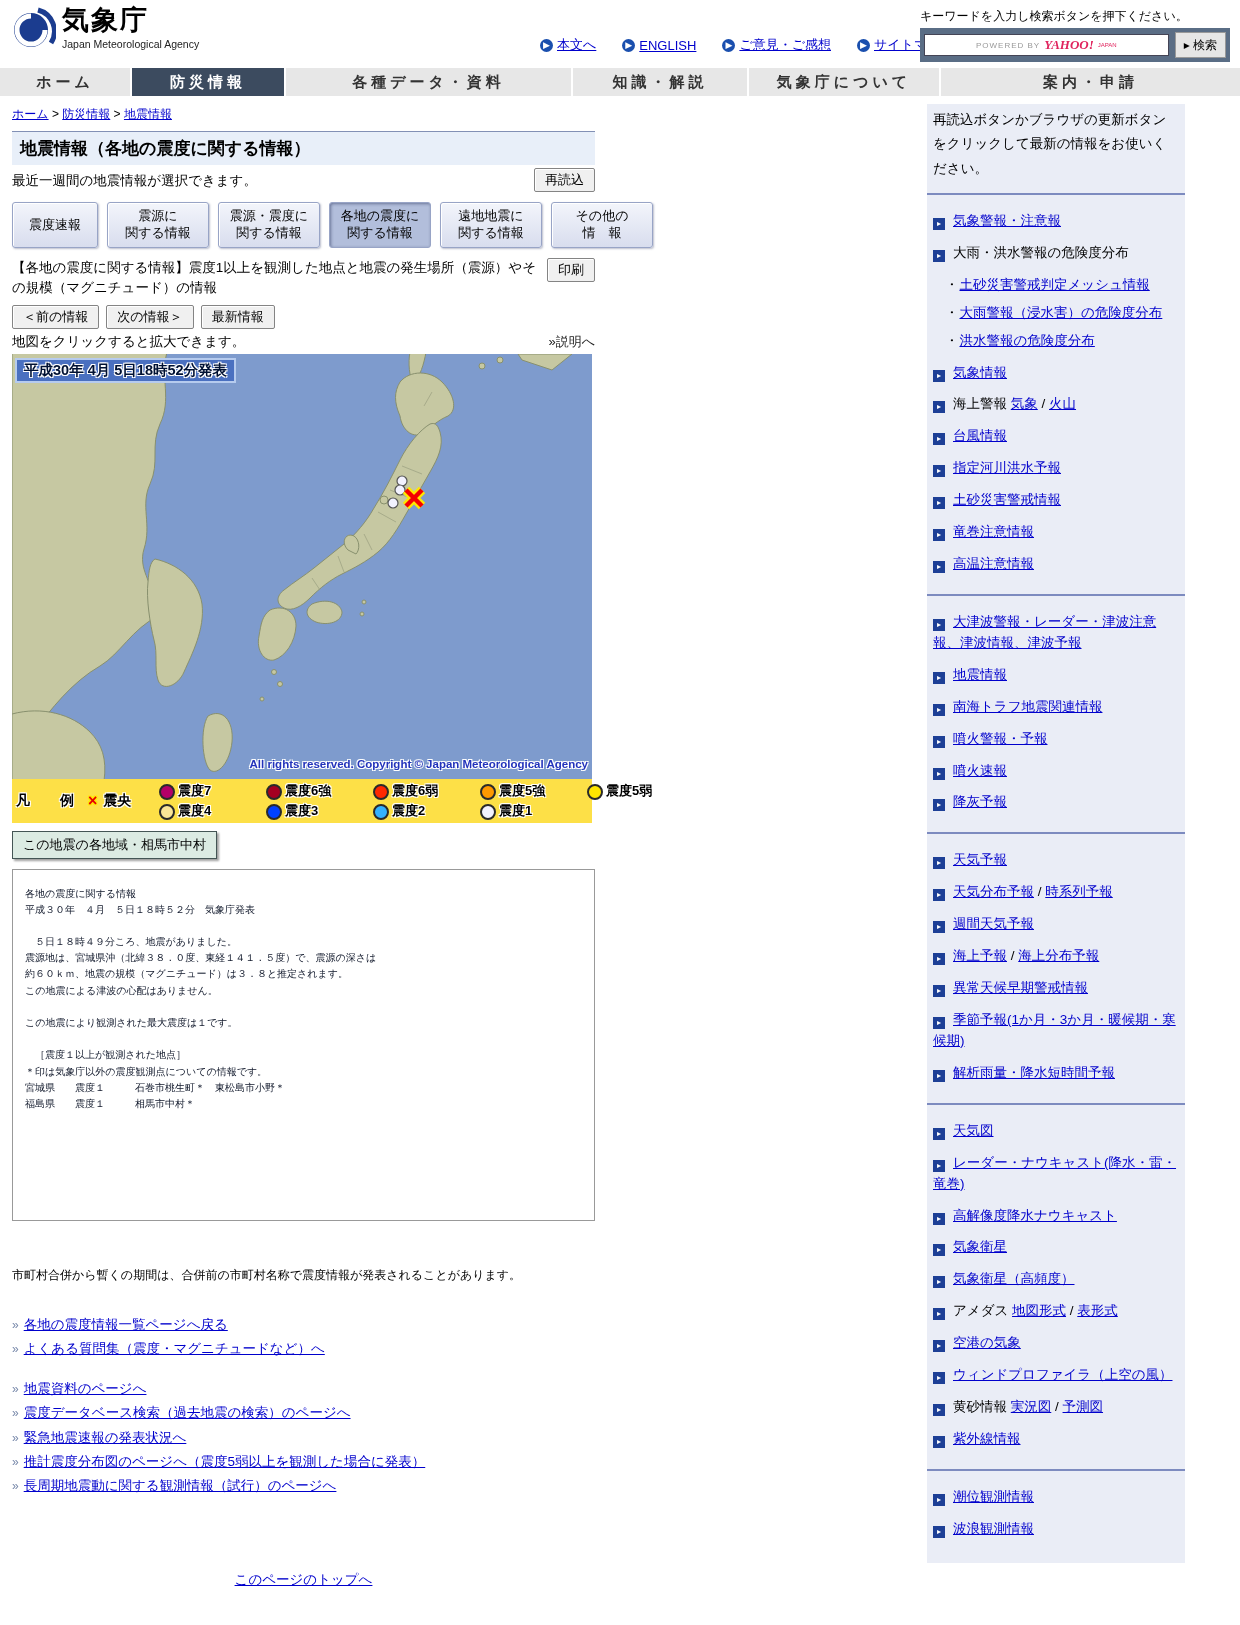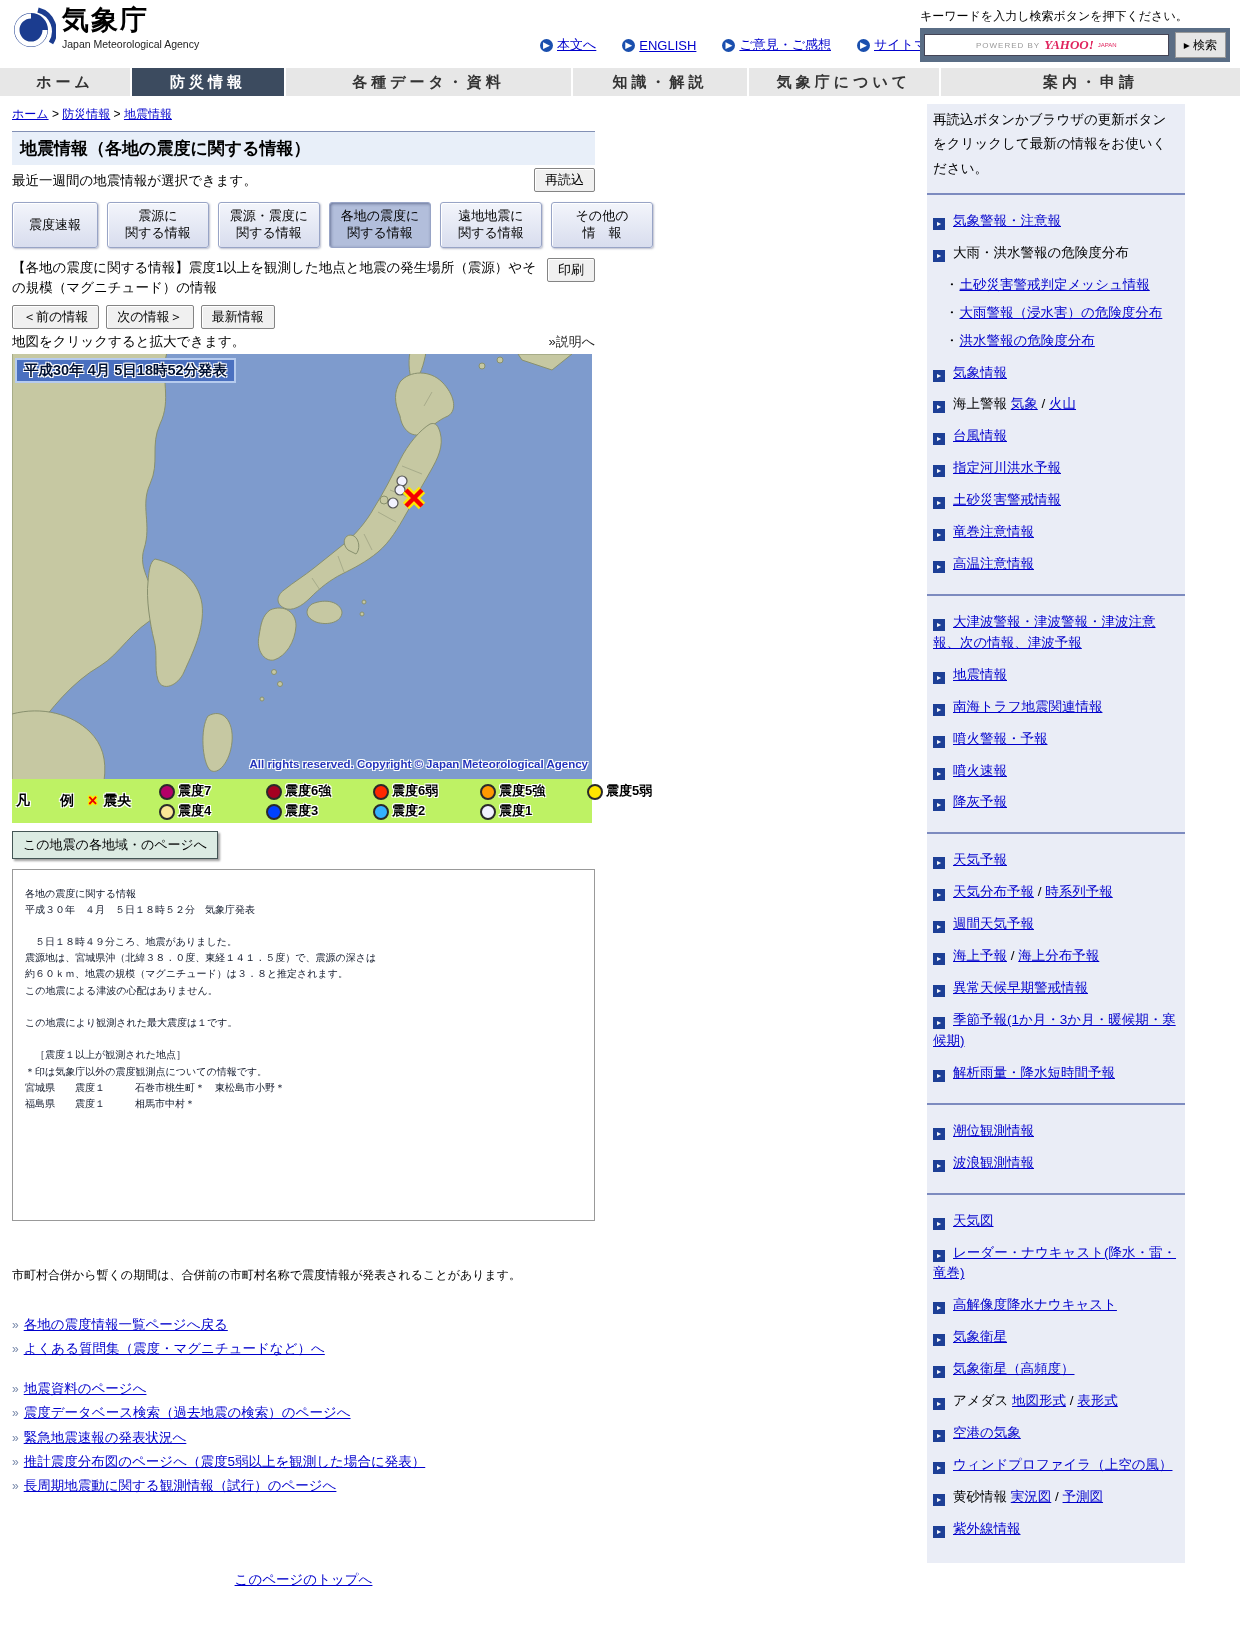--- a/index.html
+++ b/index.html
@@ -40,21 +40,21 @@
   .desc{position:relative;padding-right:52px;font-size:13.5px;line-height:1.5;margin:10px 0 6px 0;}
   .print-btn{position:absolute;right:0;top:0;}
   .info-btns{display:flex;gap:7px;margin:4px 0 4px 0;}
   .map-hint-row{position:relative;font-size:13.5px;margin:4px 0 3px 0;}
   .explain-link{position:absolute;right:0;top:0;color:#222;text-decoration:none;font-size:13px;}
   
   .map-wrap{position:relative;width:580px;}
   .map-svg{display:block;background:#7e9bcd;}
   .map-date{position:absolute;top:4px;left:3px;background:#4a70c0;border:2px solid #b6cbee;padding:1px 7px;font-size:14.5px;font-weight:bold;color:#001133;text-shadow:-1px -1px 0 #fff,1px -1px 0 #fff,-1px 1px 0 #fff,1px 1px 0 #fff;}
   .map-copy{position:absolute;right:4px;top:404px;color:#2233bb;font-weight:bold;font-size:11.5px;text-shadow:-1px -1px 0 #fff,1px -1px 0 #fff,-1px 1px 0 #fff,1px 1px 0 #fff;}
-  .legend{width:580px;box-sizing:border-box;background:#bef264;display:flex;align-items:center;padding:3px 4px;gap:4px;}
+  .legend{width:580px;box-sizing:border-box;background:#fde047;display:flex;align-items:center;padding:3px 4px;gap:4px;}
   .legend,.legend *{text-shadow:-1px -1px 0 #fff,1px -1px 0 #fff,-1px 1px 0 #fff,1px 1px 0 #fff;}
   .legend-left{display:flex;align-items:center;gap:6px;flex:0 0 128px;font-weight:bold;font-size:14px;}
   .legend-title{letter-spacing:8px;white-space:nowrap;}
   .epi-x{color:#e80000;font-weight:bold;font-size:16px;text-shadow:-1px -1px 0 #ffe600,1px -1px 0 #ffe600,-1px 1px 0 #ffe600,1px 1px 0 #ffe600;}
   .legend-grid{display:flex;flex-direction:column;gap:2px;}
   .legend-row{display:flex;}
   .legend-entry{flex:0 0 96px;display:flex;align-items:flex-end;gap:3px;font-weight:bold;font-size:13px;white-space:nowrap;padding-left:11px;}
   .circ{width:12px;height:12px;border-radius:50%;border:2px solid #2a2a2a;box-sizing:content-box;flex:0 0 auto;text-shadow:none;}
   .region-btn{margin-top:8px;background:#dcebe3;border:1px solid #455;padding:4px 10px;font-size:13px;box-shadow:2px 2px 2px #a0a0a0;cursor:pointer;}
   .report-box{margin-top:10px;border:1px solid #999;width:583px;min-height:352px;box-sizing:border-box;padding:16px 12px;font-size:10px;line-height:1.62;white-space:pre-wrap;color:#0f172a;}
@@ -270,21 +270,21 @@
               </span>
               <span class="legend-entry">
                 <span class="circ" style="background: rgb(242, 242, 255);"></span>
                 <span>震度1</span>
               </span>
             </div>
         </div>
       </div>
     </div>
 
-    <button class="region-btn">この地震の各地域・のページへ</button>
+    <button class="region-btn">この地震の各地域・相馬市中村</button>
 
     <div class="report-box">各地の震度に関する情報
 平成３０年　４月　５日１８時５２分　気象庁発表
 
 　５日１８時４９分ころ、地震がありました。
 震源地は、宮城県沖（北緯３８．０度、東経１４１．５度）で、震源の深さは
 約６０ｋｍ、地震の規模（マグニチュード）は３．８と推定されます。
 この地震による津波の心配はありません。
 
 この地震により観測された最大震度は１です。
@@ -324,47 +324,47 @@
           <div class="sb-item sub"><span class="sub-dot">・</span><a>洪水警報の危険度分布</a></div>
           <div class="sb-item"><span class="sq-icon">▸</span><a>気象情報</a></div>
           <div class="sb-item"><span class="sq-icon">▸</span><span>海上警報 </span><a>気象</a><span> / </span><a>火山</a></div>
           <div class="sb-item"><span class="sq-icon">▸</span><a>台風情報</a></div>
           <div class="sb-item"><span class="sq-icon">▸</span><a>指定河川洪水予報</a></div>
           <div class="sb-item"><span class="sq-icon">▸</span><a>土砂災害警戒情報</a></div>
           <div class="sb-item"><span class="sq-icon">▸</span><a>竜巻注意情報</a></div>
           <div class="sb-item"><span class="sq-icon">▸</span><a>高温注意情報</a></div>
         </div>
         <div class="sb-group">
-          <div class="sb-item"><span class="sq-icon">▸</span><a>大津波警報・津波警報・津波注意報、次の情報、津波予報</a></div>
+          <div class="sb-item"><span class="sq-icon">▸</span><a>大津波警報・レーダー・津波注意報、津波情報、津波予報</a></div>
           <div class="sb-item"><span class="sq-icon">▸</span><a>地震情報</a></div>
           <div class="sb-item"><span class="sq-icon">▸</span><a>南海トラフ地震関連情報</a></div>
           <div class="sb-item"><span class="sq-icon">▸</span><a>噴火警報・予報</a></div>
           <div class="sb-item"><span class="sq-icon">▸</span><a>噴火速報</a></div>
           <div class="sb-item"><span class="sq-icon">▸</span><a>降灰予報</a></div>
         </div>
         <div class="sb-group">
           <div class="sb-item"><span class="sq-icon">▸</span><a>天気予報</a></div>
           <div class="sb-item"><span class="sq-icon">▸</span><a>天気分布予報</a><span> / </span><a>時系列予報</a></div>
           <div class="sb-item"><span class="sq-icon">▸</span><a>週間天気予報</a></div>
           <div class="sb-item"><span class="sq-icon">▸</span><a>海上予報</a><span> / </span><a>海上分布予報</a></div>
           <div class="sb-item"><span class="sq-icon">▸</span><a>異常天候早期警戒情報</a></div>
           <div class="sb-item"><span class="sq-icon">▸</span><a>季節予報(1か月・3か月・暖候期・寒候期)</a></div>
           <div class="sb-item"><span class="sq-icon">▸</span><a>解析雨量・降水短時間予報</a></div>
-        </div>
-        <div class="sb-group">
-          <div class="sb-item"><span class="sq-icon">▸</span><a>潮位観測情報</a></div>
-          <div class="sb-item"><span class="sq-icon">▸</span><a>波浪観測情報</a></div>
         </div>
         <div class="sb-group">
           <div class="sb-item"><span class="sq-icon">▸</span><a>天気図</a></div>
           <div class="sb-item"><span class="sq-icon">▸</span><a>レーダー・ナウキャスト(降水・雷・竜巻)</a></div>
           <div class="sb-item"><span class="sq-icon">▸</span><a>高解像度降水ナウキャスト</a></div>
           <div class="sb-item"><span class="sq-icon">▸</span><a>気象衛星</a></div>
           <div class="sb-item"><span class="sq-icon">▸</span><a>気象衛星（高頻度）</a></div>
           <div class="sb-item"><span class="sq-icon">▸</span><span>アメダス </span><a>地図形式</a><span> / </span><a>表形式</a></div>
           <div class="sb-item"><span class="sq-icon">▸</span><a>空港の気象</a></div>
           <div class="sb-item"><span class="sq-icon">▸</span><a>ウィンドプロファイラ（上空の風）</a></div>
           <div class="sb-item"><span class="sq-icon">▸</span><span>黄砂情報 </span><a>実況図</a><span> / </span><a>予測図</a></div>
           <div class="sb-item"><span class="sq-icon">▸</span><a>紫外線情報</a></div>
         </div>
+        <div class="sb-group">
+          <div class="sb-item"><span class="sq-icon">▸</span><a>潮位観測情報</a></div>
+          <div class="sb-item"><span class="sq-icon">▸</span><a>波浪観測情報</a></div>
+        </div>
       </div>
   </div>
 </div>
 
 </body></html>

